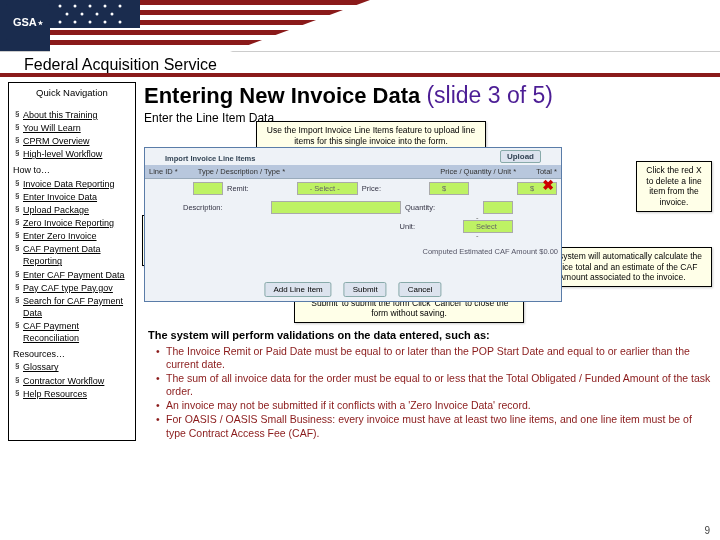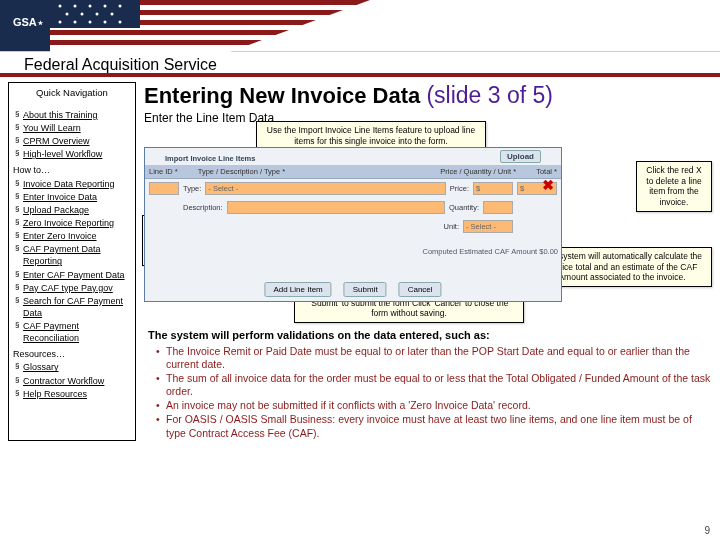--- a/index.html
+++ b/index.html
@@ -20,21 +20,21 @@
   .sidebar li::before { content: "§"; position: absolute; left: 0; color: #000; font-size: 8px;}
   .sidebar a { color: #000; }
   .content { flex: 1; position: relative; }
   h1.page-title { font-size: 22px; font-weight: bold; margin-bottom: 2px; }
   h1.page-title .slide-ind { font-size: 23px; font-weight: normal; color: #4c1d95; }
   .subtitle { font-size: 12px; margin: 2px 0 2px 0; }
   .screenshot-area { position: relative; width: 100%; height: 200px; }
   .fake-panel { position:absolute; left:0; top:20px; right:150px; height:155px; border:1px solid #5a7ca8; background:#eef2f7; font-size:7.5px; }
   .fake-panel .hdr { background:#b8c7dd; padding:2px 4px; display:flex; gap:20px; color:#333; border-bottom:1px solid #9ab;}
   .fake-panel .row2 { display:flex; gap:4px; padding:3px 4px; align-items:center;}
-  .fake-panel .field { background:#fdba74; border:1px solid #aaa; height:13px; flex:1; padding:0 2px; display:flex; align-items:center; color:#666;}
+  .fake-panel .field { background:#bef264; border:1px solid #aaa; height:13px; flex:1; padding:0 12px; display:flex; align-items:center; color:#666;margin-left:44px;}
   .fake-panel .row2 .lbl { color:#334; font-size:7.5px;}
   .fake-panel .btns { position:absolute; bottom:4px; left:50%; transform:translateX(-50%); display:flex; gap:12px;}
   .fake-panel .btn { background:#dce3ee; border:1px solid #8aa; padding:2px 8px; font-size:8px; border-radius:2px;}
   .redx { position:absolute; right:158px; top:50px; color:#c00; font-weight:bold; font-size:14px;}
   .est { position:absolute; right:154px; top:120px; font-size:7.5px; color:#556; text-align:right; line-height:1.2;}
   .callout { position: absolute; background: #ffffe8; border: 1px solid #000; padding: 3px 5px; font-size: 8.5px; line-height: 1.25; text-align: center; box-shadow: 1px 1px 2px rgba(0,0,0,0.2);}
   .callout.c1 { left: 112px; top: -6px; width: 230px; }
   .callout.c2 { right: 0; top: -6px; width: 140px; }
   .callout.c3 { left: -2px; top: 88px; width: 130px; }
   .callout.c4 { right: 0; top: 34px; width: 76px; }
@@ -145,21 +145,21 @@
           <span class="btn" style="padding:1px 6px;">Upload</span>
         </div>
         <div class="hdr">
           <span>Line ID *</span>
           <span>Type / Description / Type *</span>
           <span style="margin-left:auto">Price / Quantity / Unit *</span>
           <span>Total *</span>
         </div>
         <div class="row2">
           <div class="field" style="max-width:30px"></div>
-          <span class="lbl">Type:</span>
+          <span class="lbl">Remit:</span>
           <div class="field">
               <span>- Select -</span>
             </div>
           <span class="lbl">Price:</span>
           <div class="field" style="max-width:40px">$</div>
           <div class="field" style="max-width:40px">$</div>
         </div>
         <div class="row2">
           <div style="width:30px"></div>
           <span class="lbl">Description:</span>

